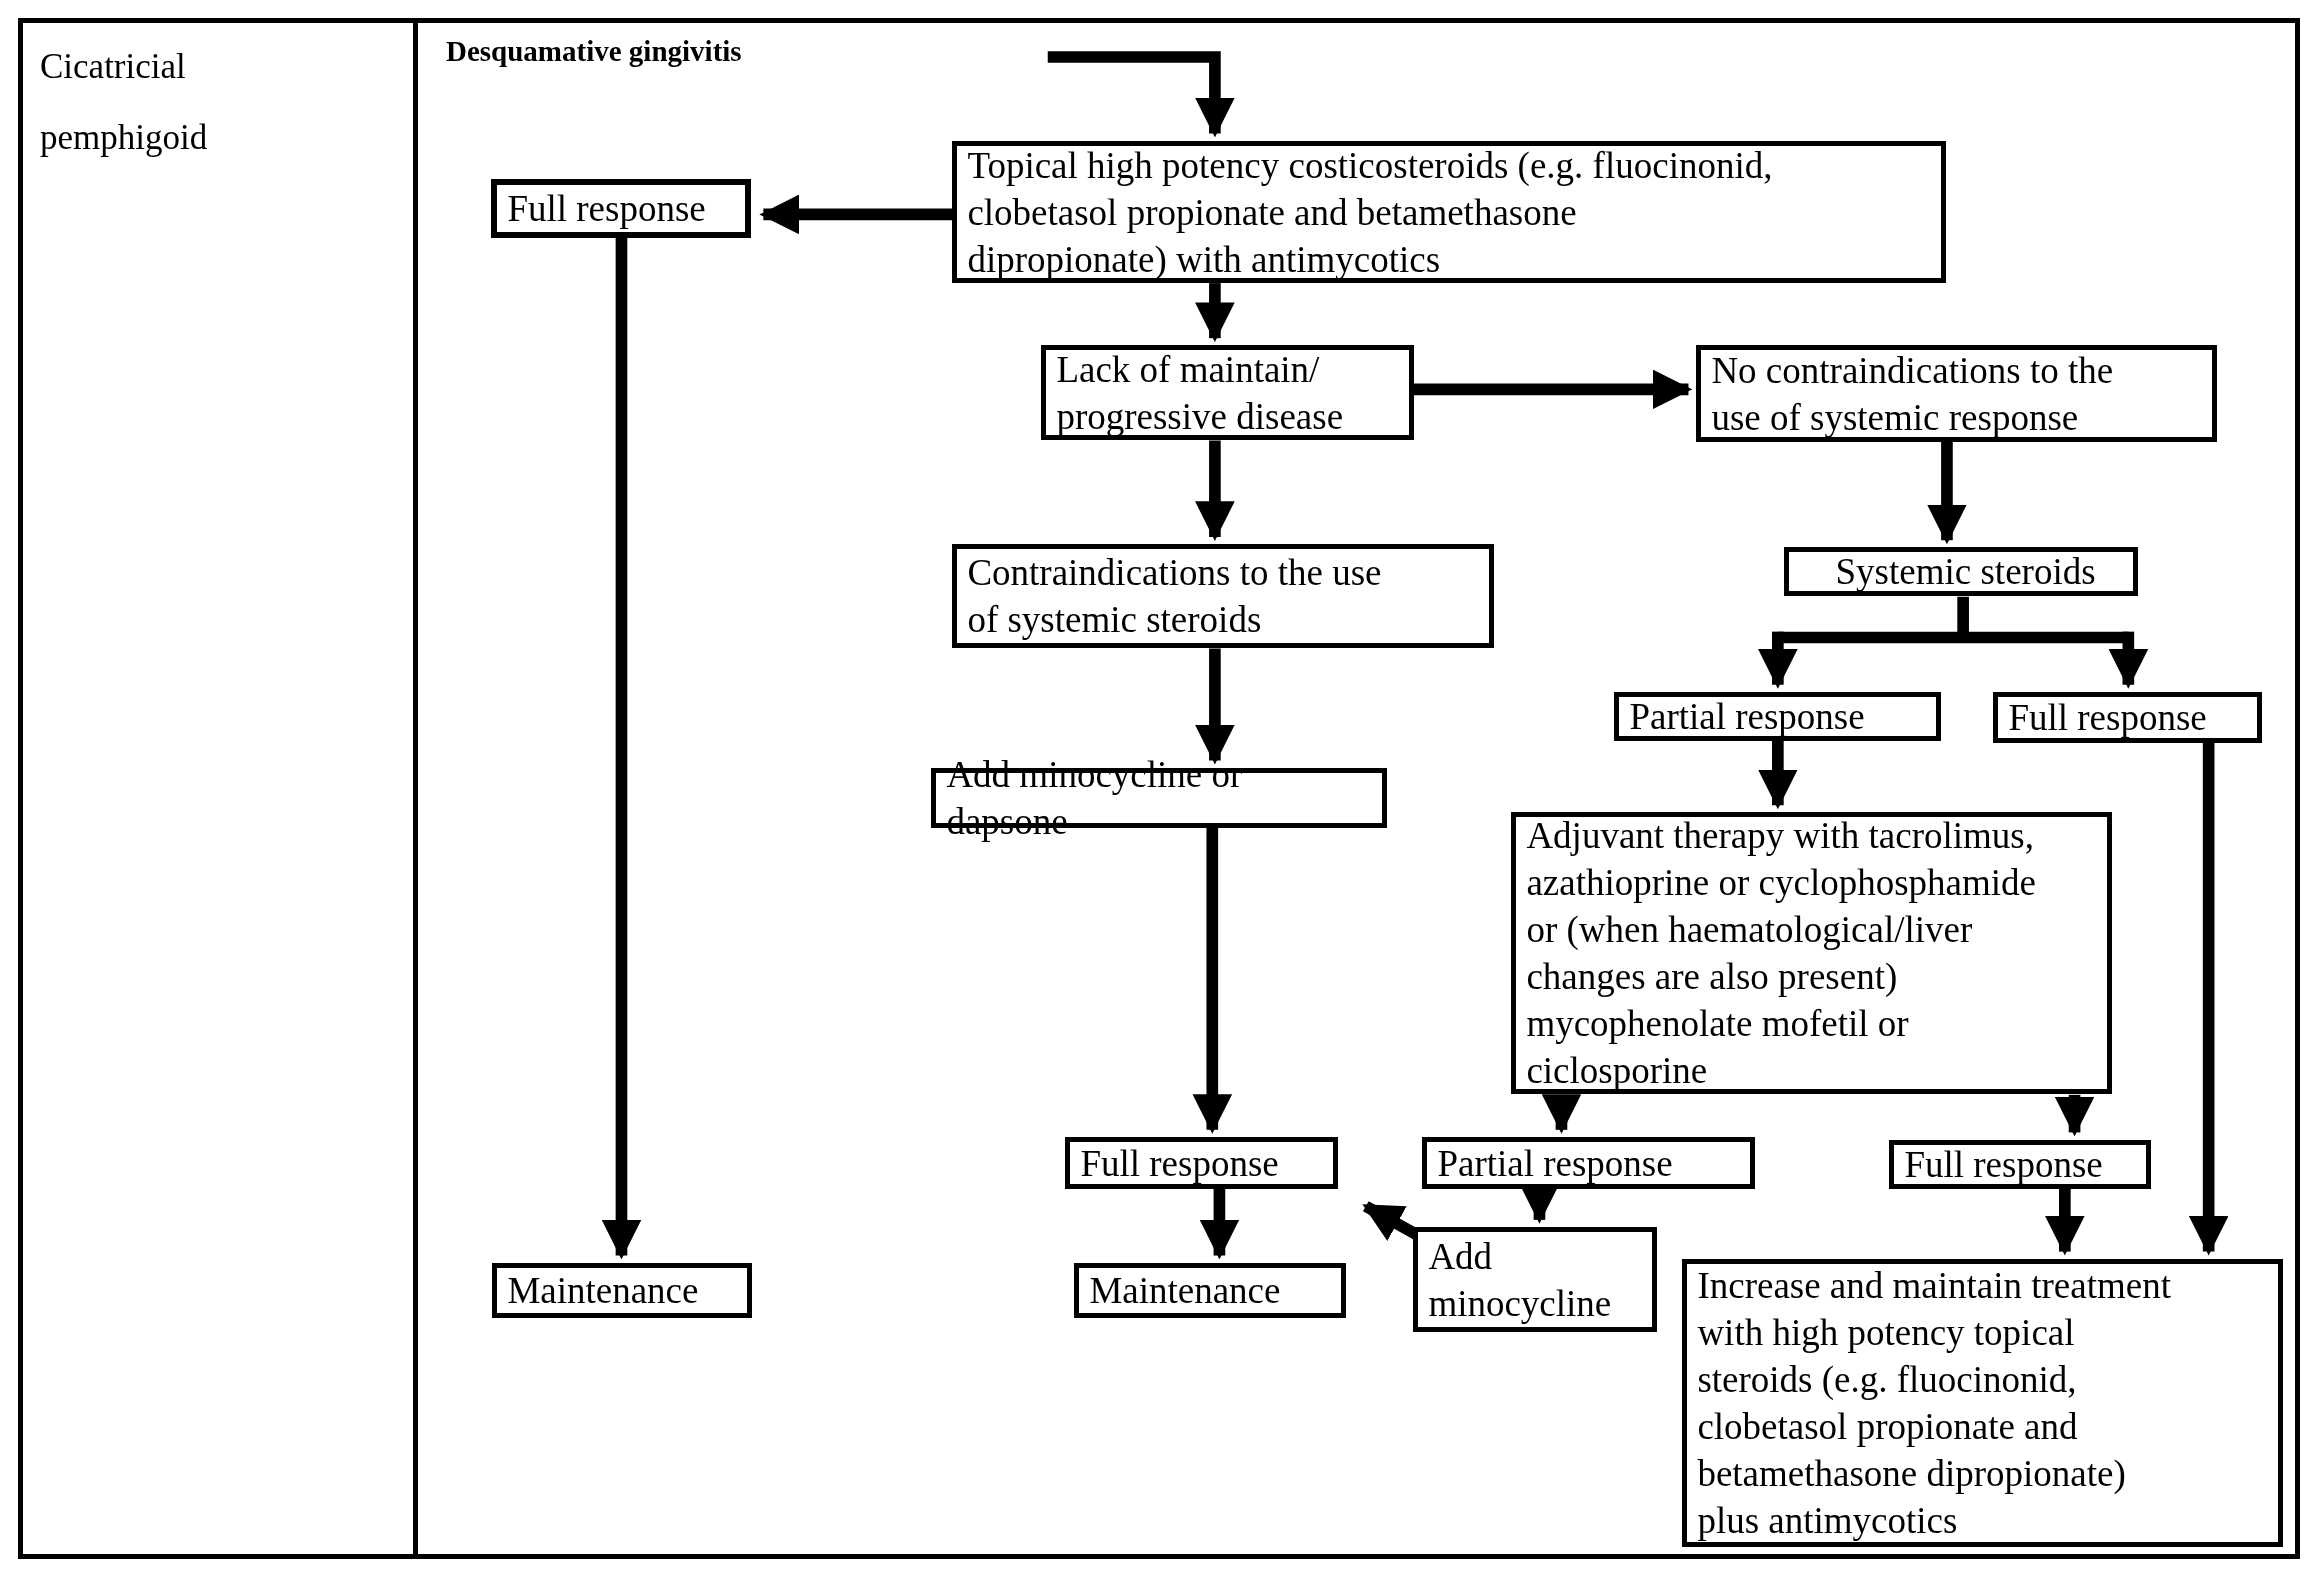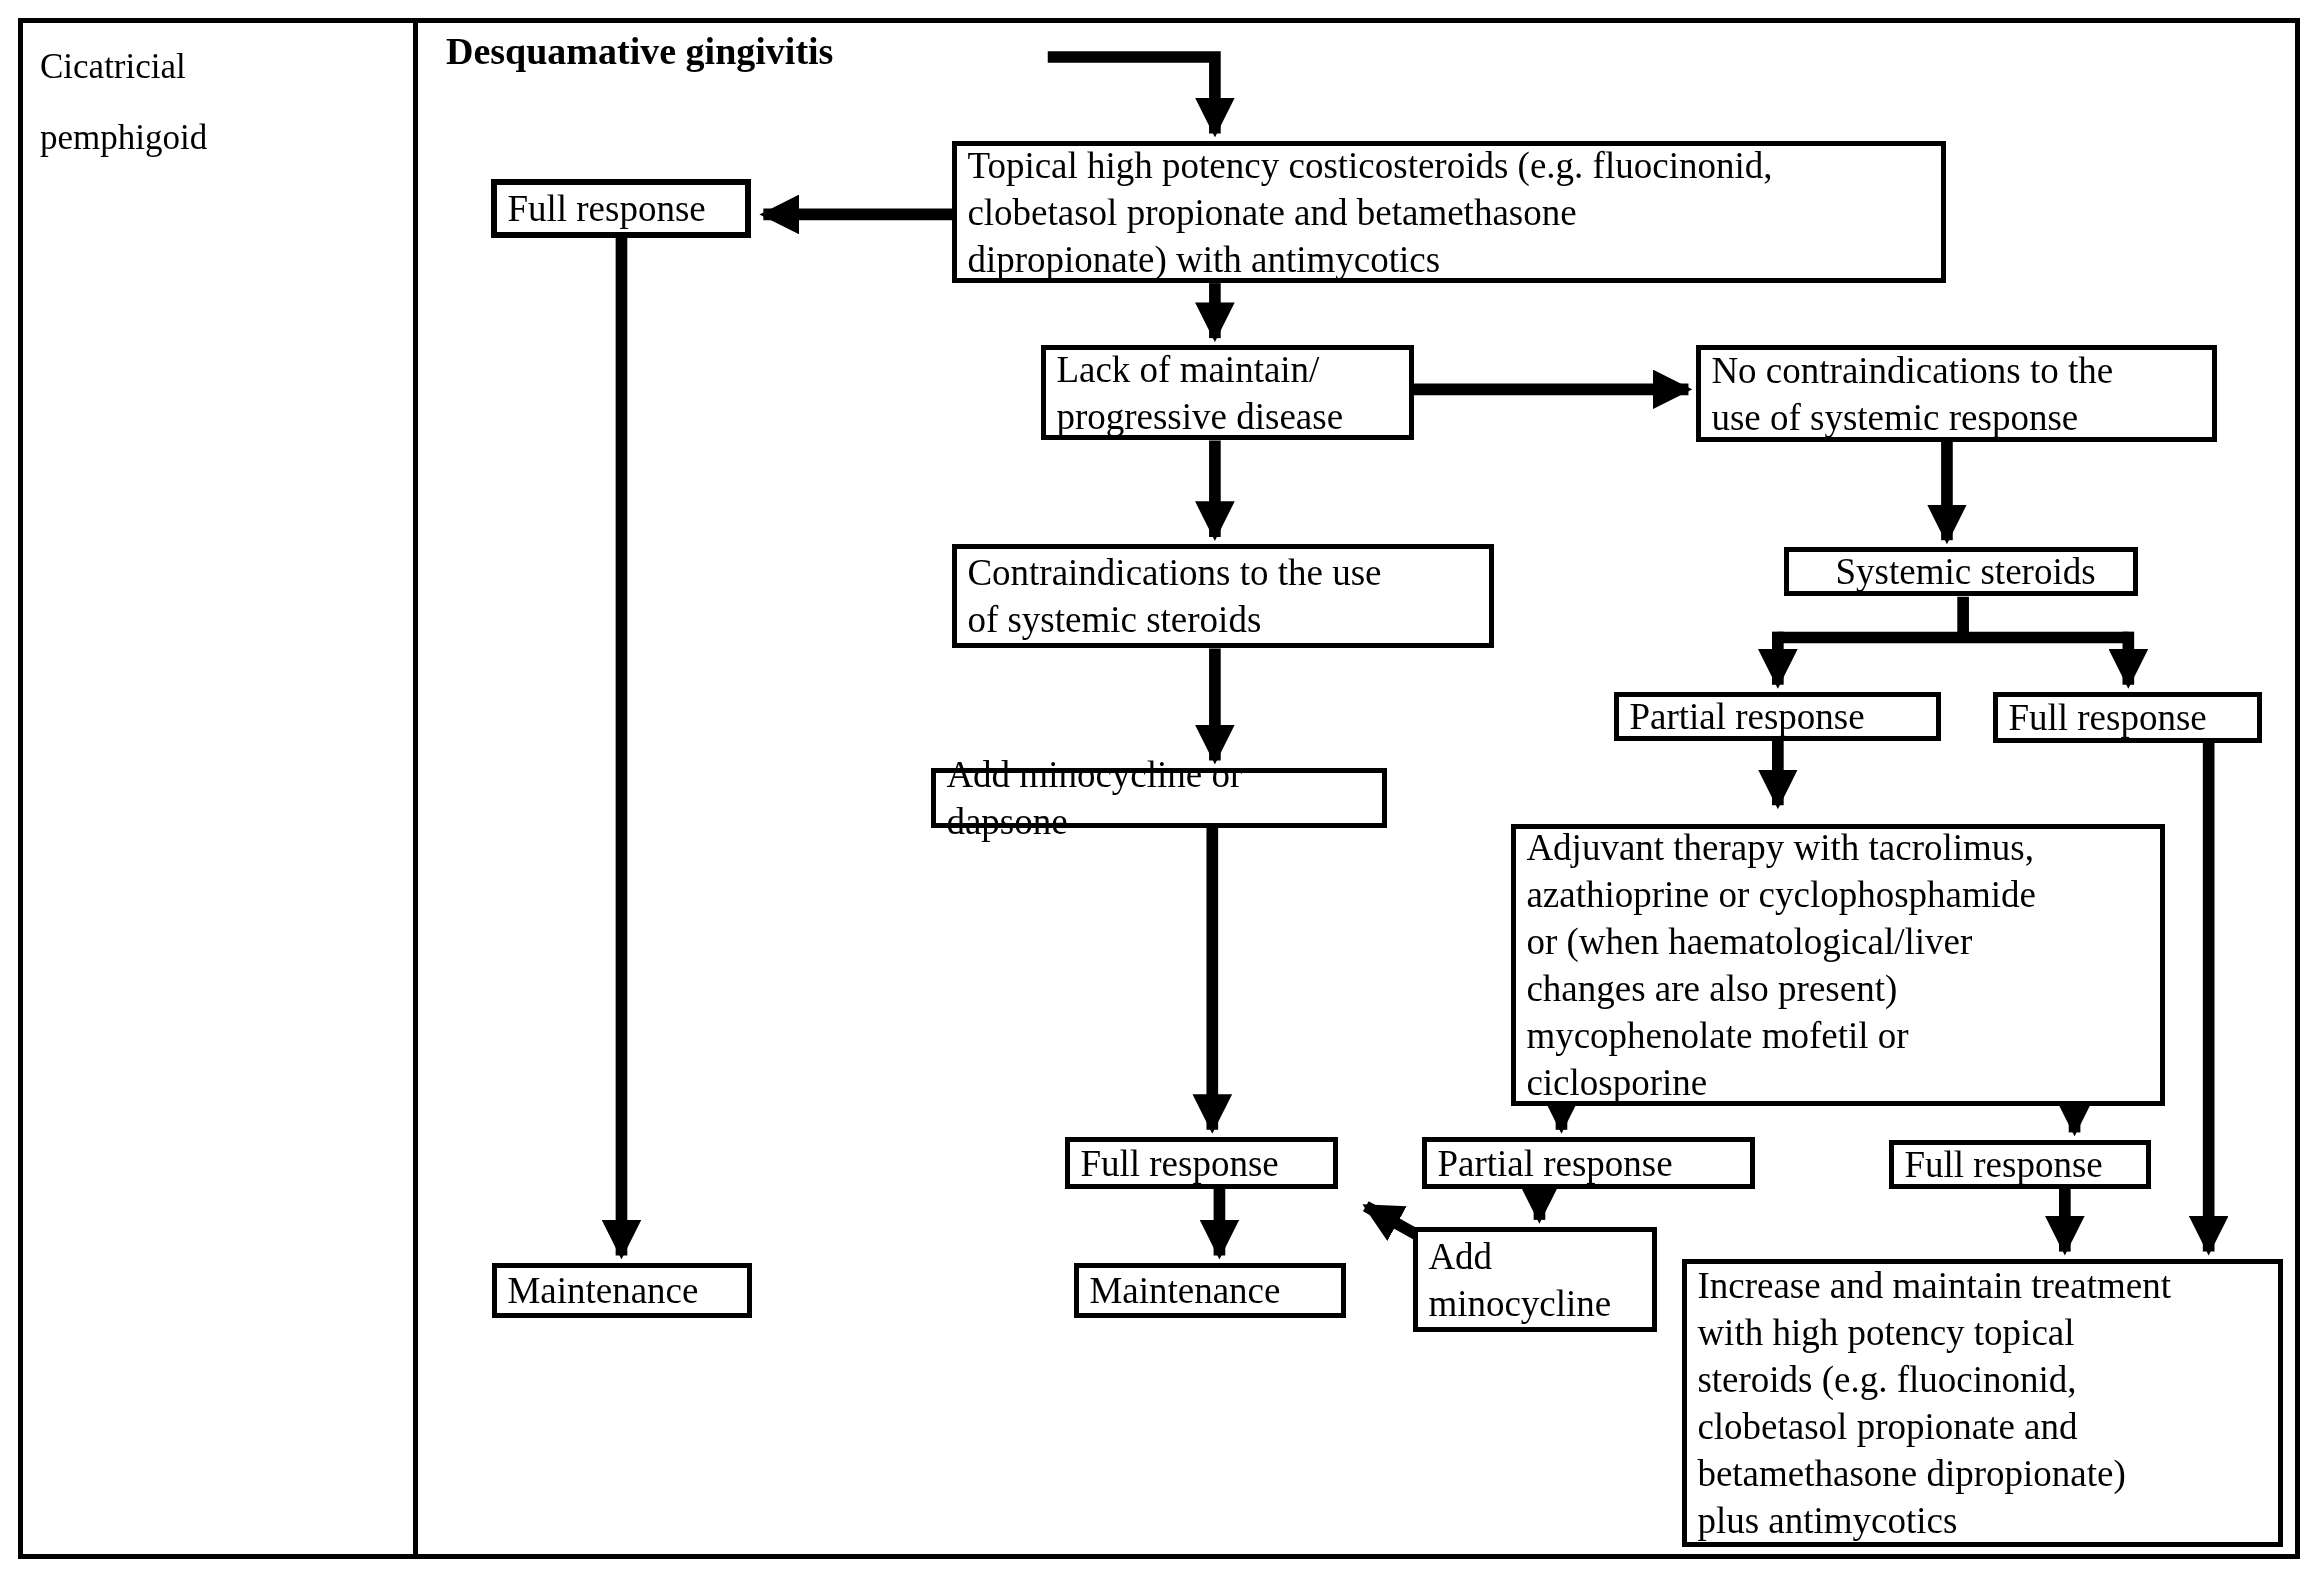--- a/index.html
+++ b/index.html
@@ -18,21 +18,21 @@
   .col-divider{
     position:absolute;left:413px;top:18px;width:4.5px;height:1541px;background:#000;
   }
   .row-label{
     position:absolute;left:40px;top:31px;width:350px;
     font-weight:normal;font-size:35px;line-height:71px;
     white-space:pre-line;
   }
   .fig-title{
     position:absolute;left:446px;top:28.5px;
-    font-weight:bold;font-size:38px;line-height:45px;
+    font-weight:bold;font-size:29px;line-height:45px;
   }
   .box{
     position:absolute;
     border:5.2px solid #000;box-sizing:border-box;background:#fff;
     display:flex;flex-direction:column;justify-content:center;
     font-size:37px;line-height:47px;
     padding:1.3px 10.4px;white-space:pre-line;
     z-index:2;
   }
   .box.center{align-items:center;text-align:center;padding:1.3px 3.9px;}
@@ -95,21 +95,21 @@
 of systemic steroids</div>
 
   <div class="box center" style="left:1784px;top:547px;width:354px;height:49px;padding-left:13px;">Systemic steroids</div>
 
   <div class="box" style="left:1614px;top:692px;width:327px;height:49px;">Partial response</div>
 
   <div class="box" style="left:1993px;top:692px;width:269px;height:51px;">Full response</div>
 
   <div class="box" style="left:931px;top:768px;width:456px;height:60px;">Add minocycline or dapsone</div>
 
-  <div class="box" style="left:1511px;top:812px;width:654px;height:282px;margin-top:12px;">Adjuvant therapy with tacrolimus,
+  <div class="box" style="left:1511px;top:812px;width:601px;height:282px;">Adjuvant therapy with tacrolimus,
 azathioprine or cyclophosphamide
 or (when haematological/liver
 changes are also present)
 mycophenolate mofetil or
 ciclosporine</div>
 
   <div class="box" style="left:1065px;top:1137px;width:273px;height:52px;">Full response</div>
 
   <div class="box" style="left:1422px;top:1137px;width:333px;height:52px;">Partial response</div>
 

